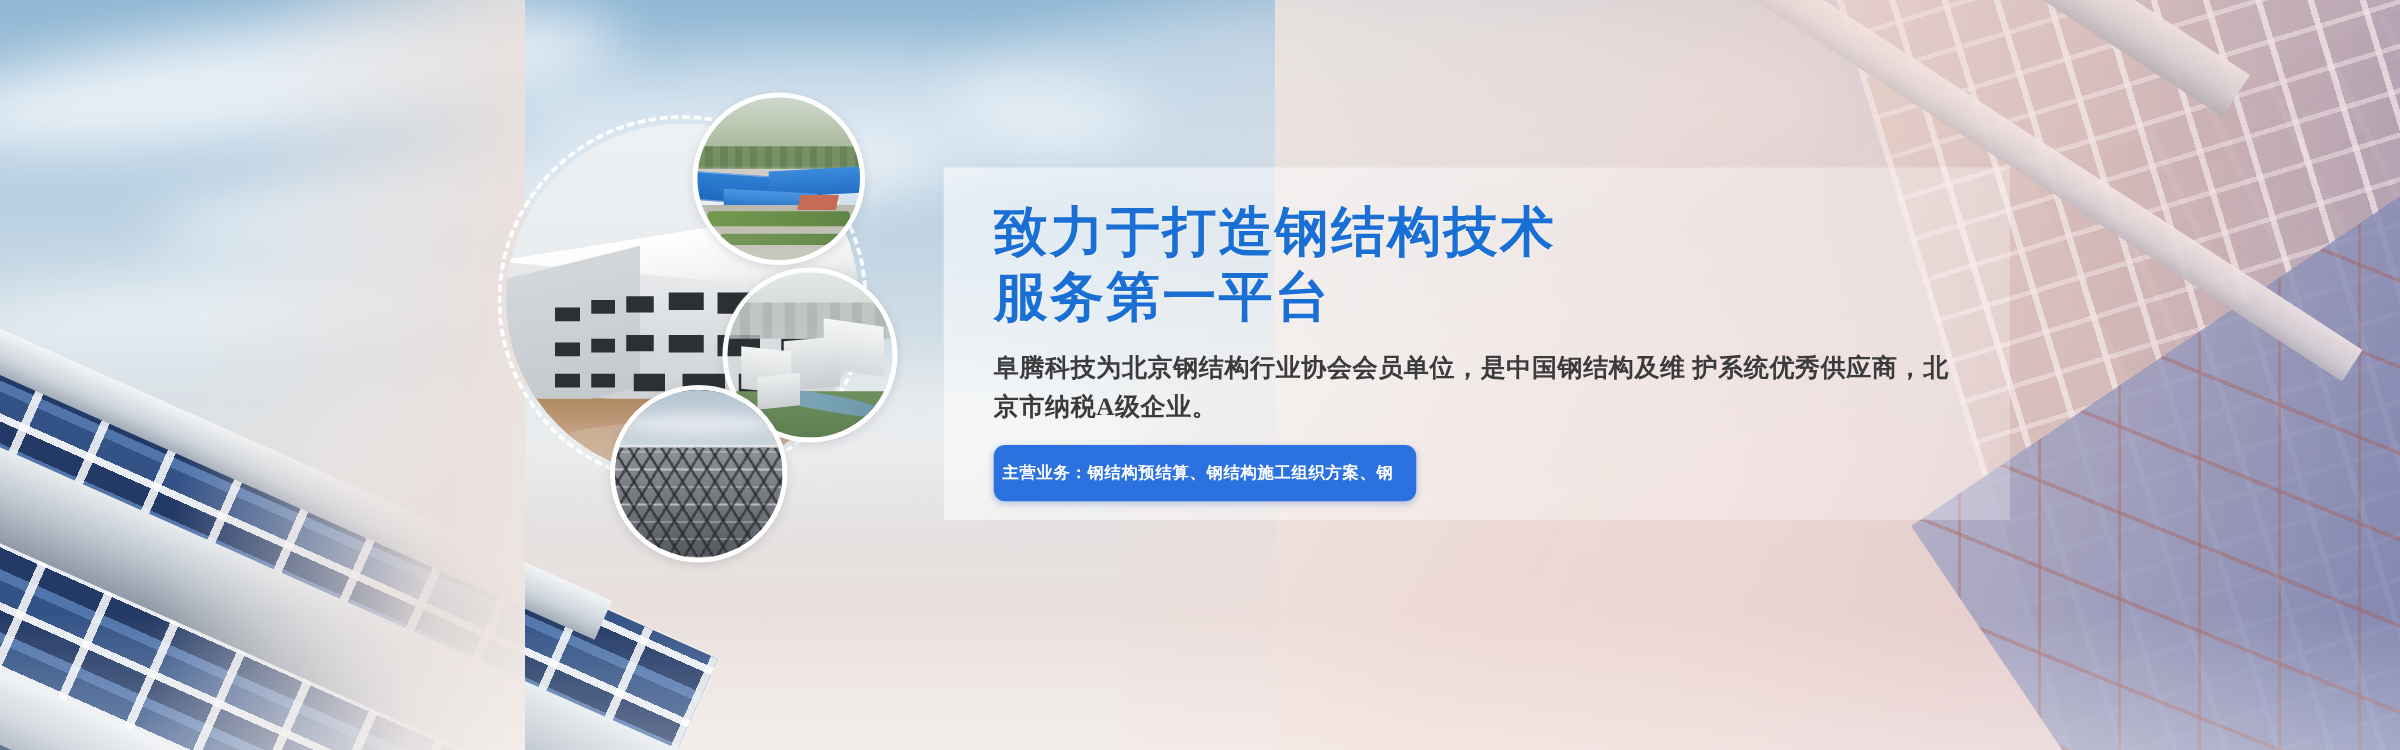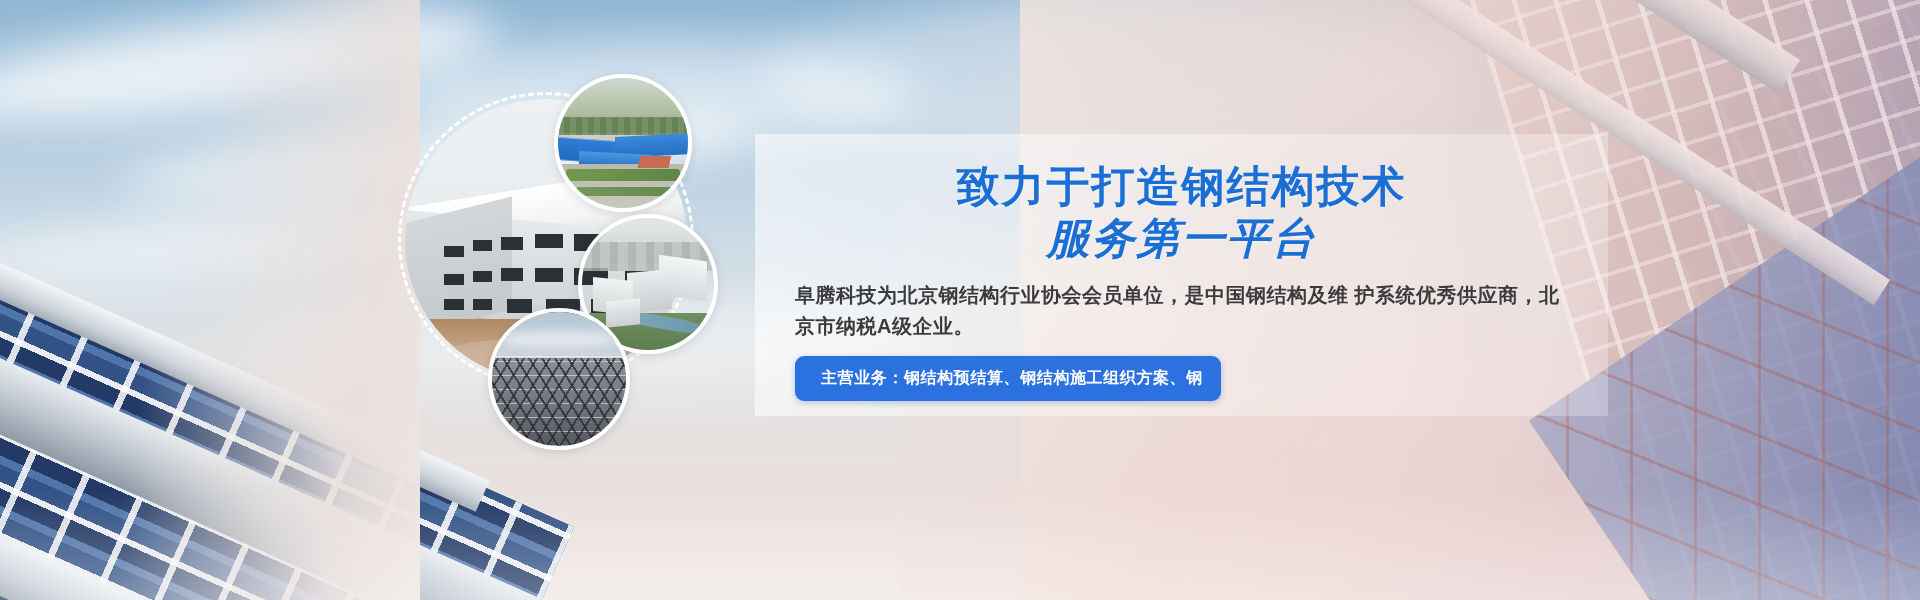--- a/index.html
+++ b/index.html
@@ -228,45 +228,45 @@
     box-sizing:border-box;padding:26px 40px 0 40px;
     display:flex;flex-direction:column;
   }
   .headline{
     font-family:"DejaVu Serif","Liberation Serif",serif;
     font-weight:bold;
     color:#1a6fd4;
     font-size:43px;
     line-height:52px;
     letter-spacing:2px;
-    text-align:center;
     margin:0 0 0 0;
     text-shadow:0 1px 2px rgba(255,255,255,.55);
   }
-  .headline .l2{display:block;font-style:italic;}
+  .headline .l2{display:block;}
   .desc{
     margin-top:16px;
     font-size:20px;
     line-height:31px;
     color:#3b3b3d;
     font-weight:600;
     letter-spacing:.5px;
     text-align:left;
+    font-family:Liberation Serif, serif;
   }
   .badge{
     margin-top:14px;
     align-self:flex-start;
     background:#2b72e0;
     color:#ffffff;
-    font-size:16px;
+    font-size:13px;
     line-height:30px;
     font-weight:bold;
     letter-spacing:.6px;
     border-radius:9px;
-    padding:7px 18px 8px 26px;
+    padding:7px 18px 8px 7px;
     box-shadow:0 2px 6px rgba(30,80,170,.28);
     max-width:520px;
   }
   .badge .bl{display:block;}
 </style>
 </head>
 <body>
 
 <div id="banner">
 

